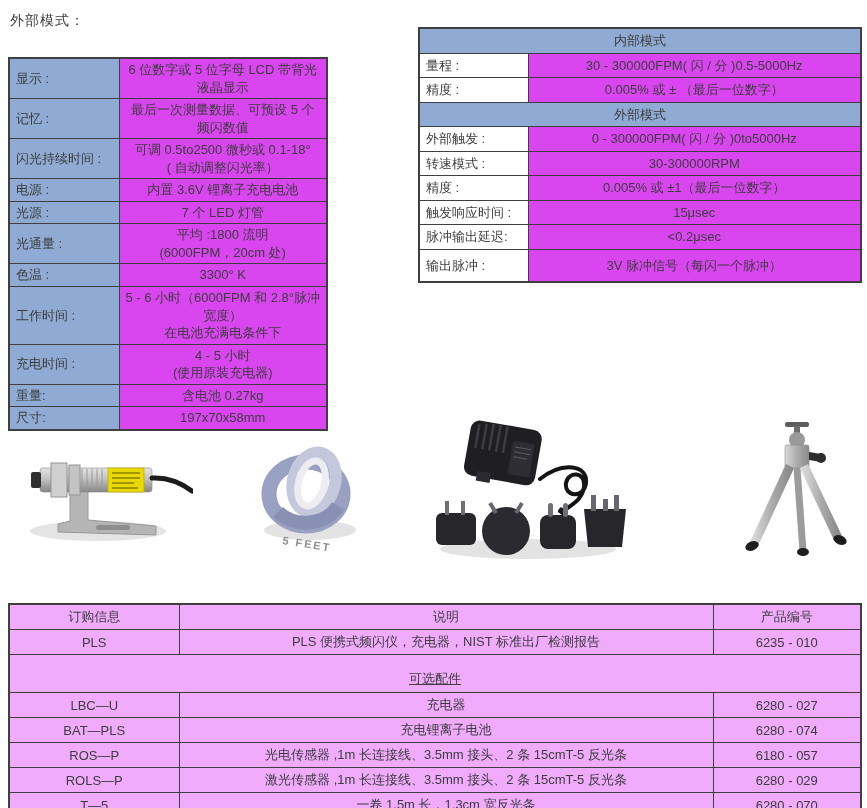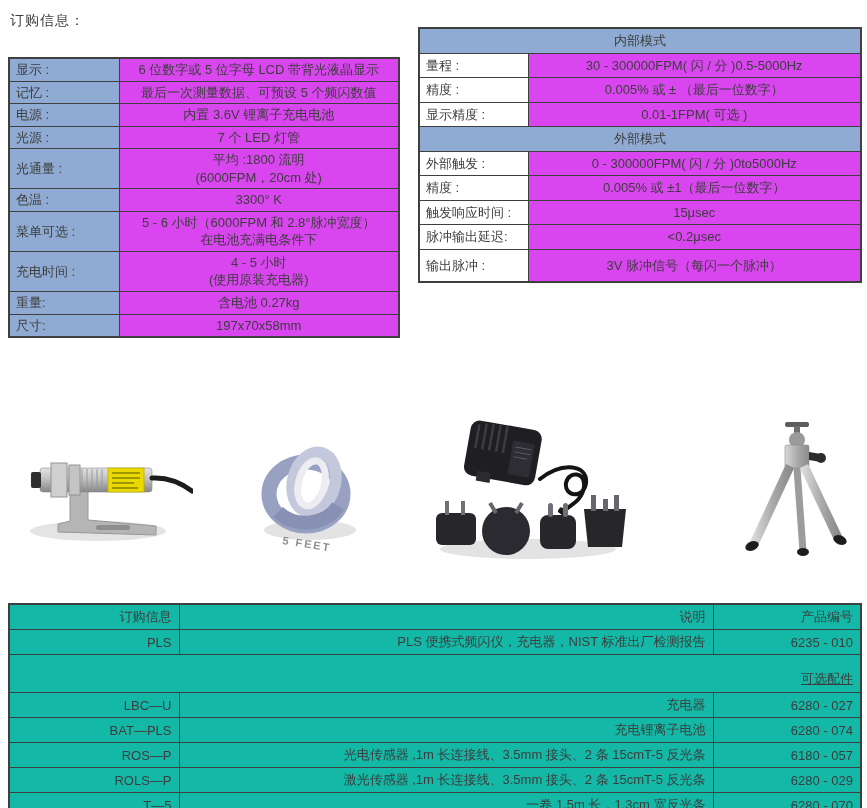--- a/index.html
+++ b/index.html
@@ -47,38 +47,38 @@
     background: #ffffff;
     text-align: left;
     padding: 3px 6px;
     margin-left: 24px;
   }
   .section-header {
     background: #8FABD3;
     text-align: center;
     padding: 3px 6px;
   }
-  #spec-left { position: absolute; left: 8px; top: 57px; width: 392px; }
+  #spec-left { position: absolute; left: 8px; top: 57px; width: 320px; }
   #spec-right { position: absolute; left: 418px; top: 27px; width: 444px; }
   #spec-right .value-cell { padding: 3px 6px; }
   #spec-right tr.tall td { height: 33px; }
 
   #order-table {
     position: absolute;
     left: 8px;
     top: 603px;
     width: 852px;
     border: 2px solid #3f3f3f;
   }
   #order-table td, #order-table th {
     border: 1px solid #3f3f3f;
-    background: #14b8a6;
+    background: #f0abfc;
     font-size: 13px;
     font-weight: normal;
-    text-align: right;
+    text-align: center;
     padding: 3px 7px;
     color: #3d3d3d;
     vertical-align: middle;
   }
   #order-table td.section-row {
     height: 38px;
     vertical-align: bottom;
     padding-bottom: 4px;
     text-decoration: underline;
   }
@@ -88,55 +88,60 @@
     font-weight: bold;
     letter-spacing: 2px;
     fill: #8f8f8f;
   }
 </style>
 </head>
 <body>
 
 <div id="page">
 
-  <div id="page-title">订购信息：</div>
+  <div id="page-title">外部模式：</div>
 
   <table id="spec-left" class="spec-table">
     <colgroup>
         <col style="width:110px">
         <col>
       </colgroup>
     <tbody>
       <tr>
         <td class="label-cell">显示 :</td>
         <td class="value-cell">6 位数字或 5 位字母 LCD 带背光液晶显示</td>
       </tr>
       <tr>
         <td class="label-cell">记忆 :</td>
         <td class="value-cell">最后一次测量数据、可预设 5 个频闪数值</td>
       </tr>
       <tr>
+        <td class="label-cell">闪光持续时间 :</td>
+        <td class="value-cell">可调 0.5to2500 微秒或 0.1-18°
+( 自动调整闪光率）</td>
+      </tr>
+      <tr>
         <td class="label-cell">电源 :</td>
         <td class="value-cell">内置 3.6V 锂离子充电电池</td>
       </tr>
       <tr>
         <td class="label-cell">光源 :</td>
         <td class="value-cell">7 个 LED 灯管</td>
       </tr>
       <tr>
         <td class="label-cell">光通量 :</td>
         <td class="value-cell">平均 :1800 流明
 (6000FPM，20cm 处)</td>
       </tr>
       <tr>
         <td class="label-cell">色温 :</td>
         <td class="value-cell">3300° K</td>
       </tr>
       <tr>
-        <td class="label-cell">菜单可选 :</td>
+        <td class="label-cell">工作时间 :</td>
         <td class="value-cell">5 - 6 小时（6000FPM 和 2.8°脉冲宽度）
 在电池充满电条件下</td>
       </tr>
       <tr>
         <td class="label-cell">充电时间 :</td>
         <td class="value-cell">4 - 5 小时
 (使用原装充电器)</td>
       </tr>
       <tr>
         <td class="label-cell">重量:</td>
@@ -160,29 +165,29 @@
       </tr>
       <tr>
         <td class="plain-label">量程 :</td>
         <td class="value-cell">30 - 300000FPM( 闪 / 分 )0.5-5000Hz</td>
       </tr>
       <tr>
         <td class="plain-label">精度 :</td>
         <td class="value-cell">0.005% 或 ± （最后一位数字）</td>
       </tr>
       <tr>
-        <td class="plain-label">显示精度 :</td>
-        <td class="value-cell">0.01-1FPM( 可选 )</td>
-      </tr>
-      <tr>
         <td class="section-header" colspan="2">外部模式</td>
       </tr>
       <tr>
         <td class="plain-label">外部触发 :</td>
         <td class="value-cell">0 - 300000FPM( 闪 / 分 )0to5000Hz</td>
+      </tr>
+      <tr>
+        <td class="plain-label">转速模式 :</td>
+        <td class="value-cell">30-300000RPM</td>
       </tr>
       <tr>
         <td class="plain-label">精度 :</td>
         <td class="value-cell">0.005% 或 ±1（最后一位数字）</td>
       </tr>
       <tr>
         <td class="plain-label">触发响应时间 :</td>
         <td class="value-cell">15μsec</td>
       </tr>
       <tr>

